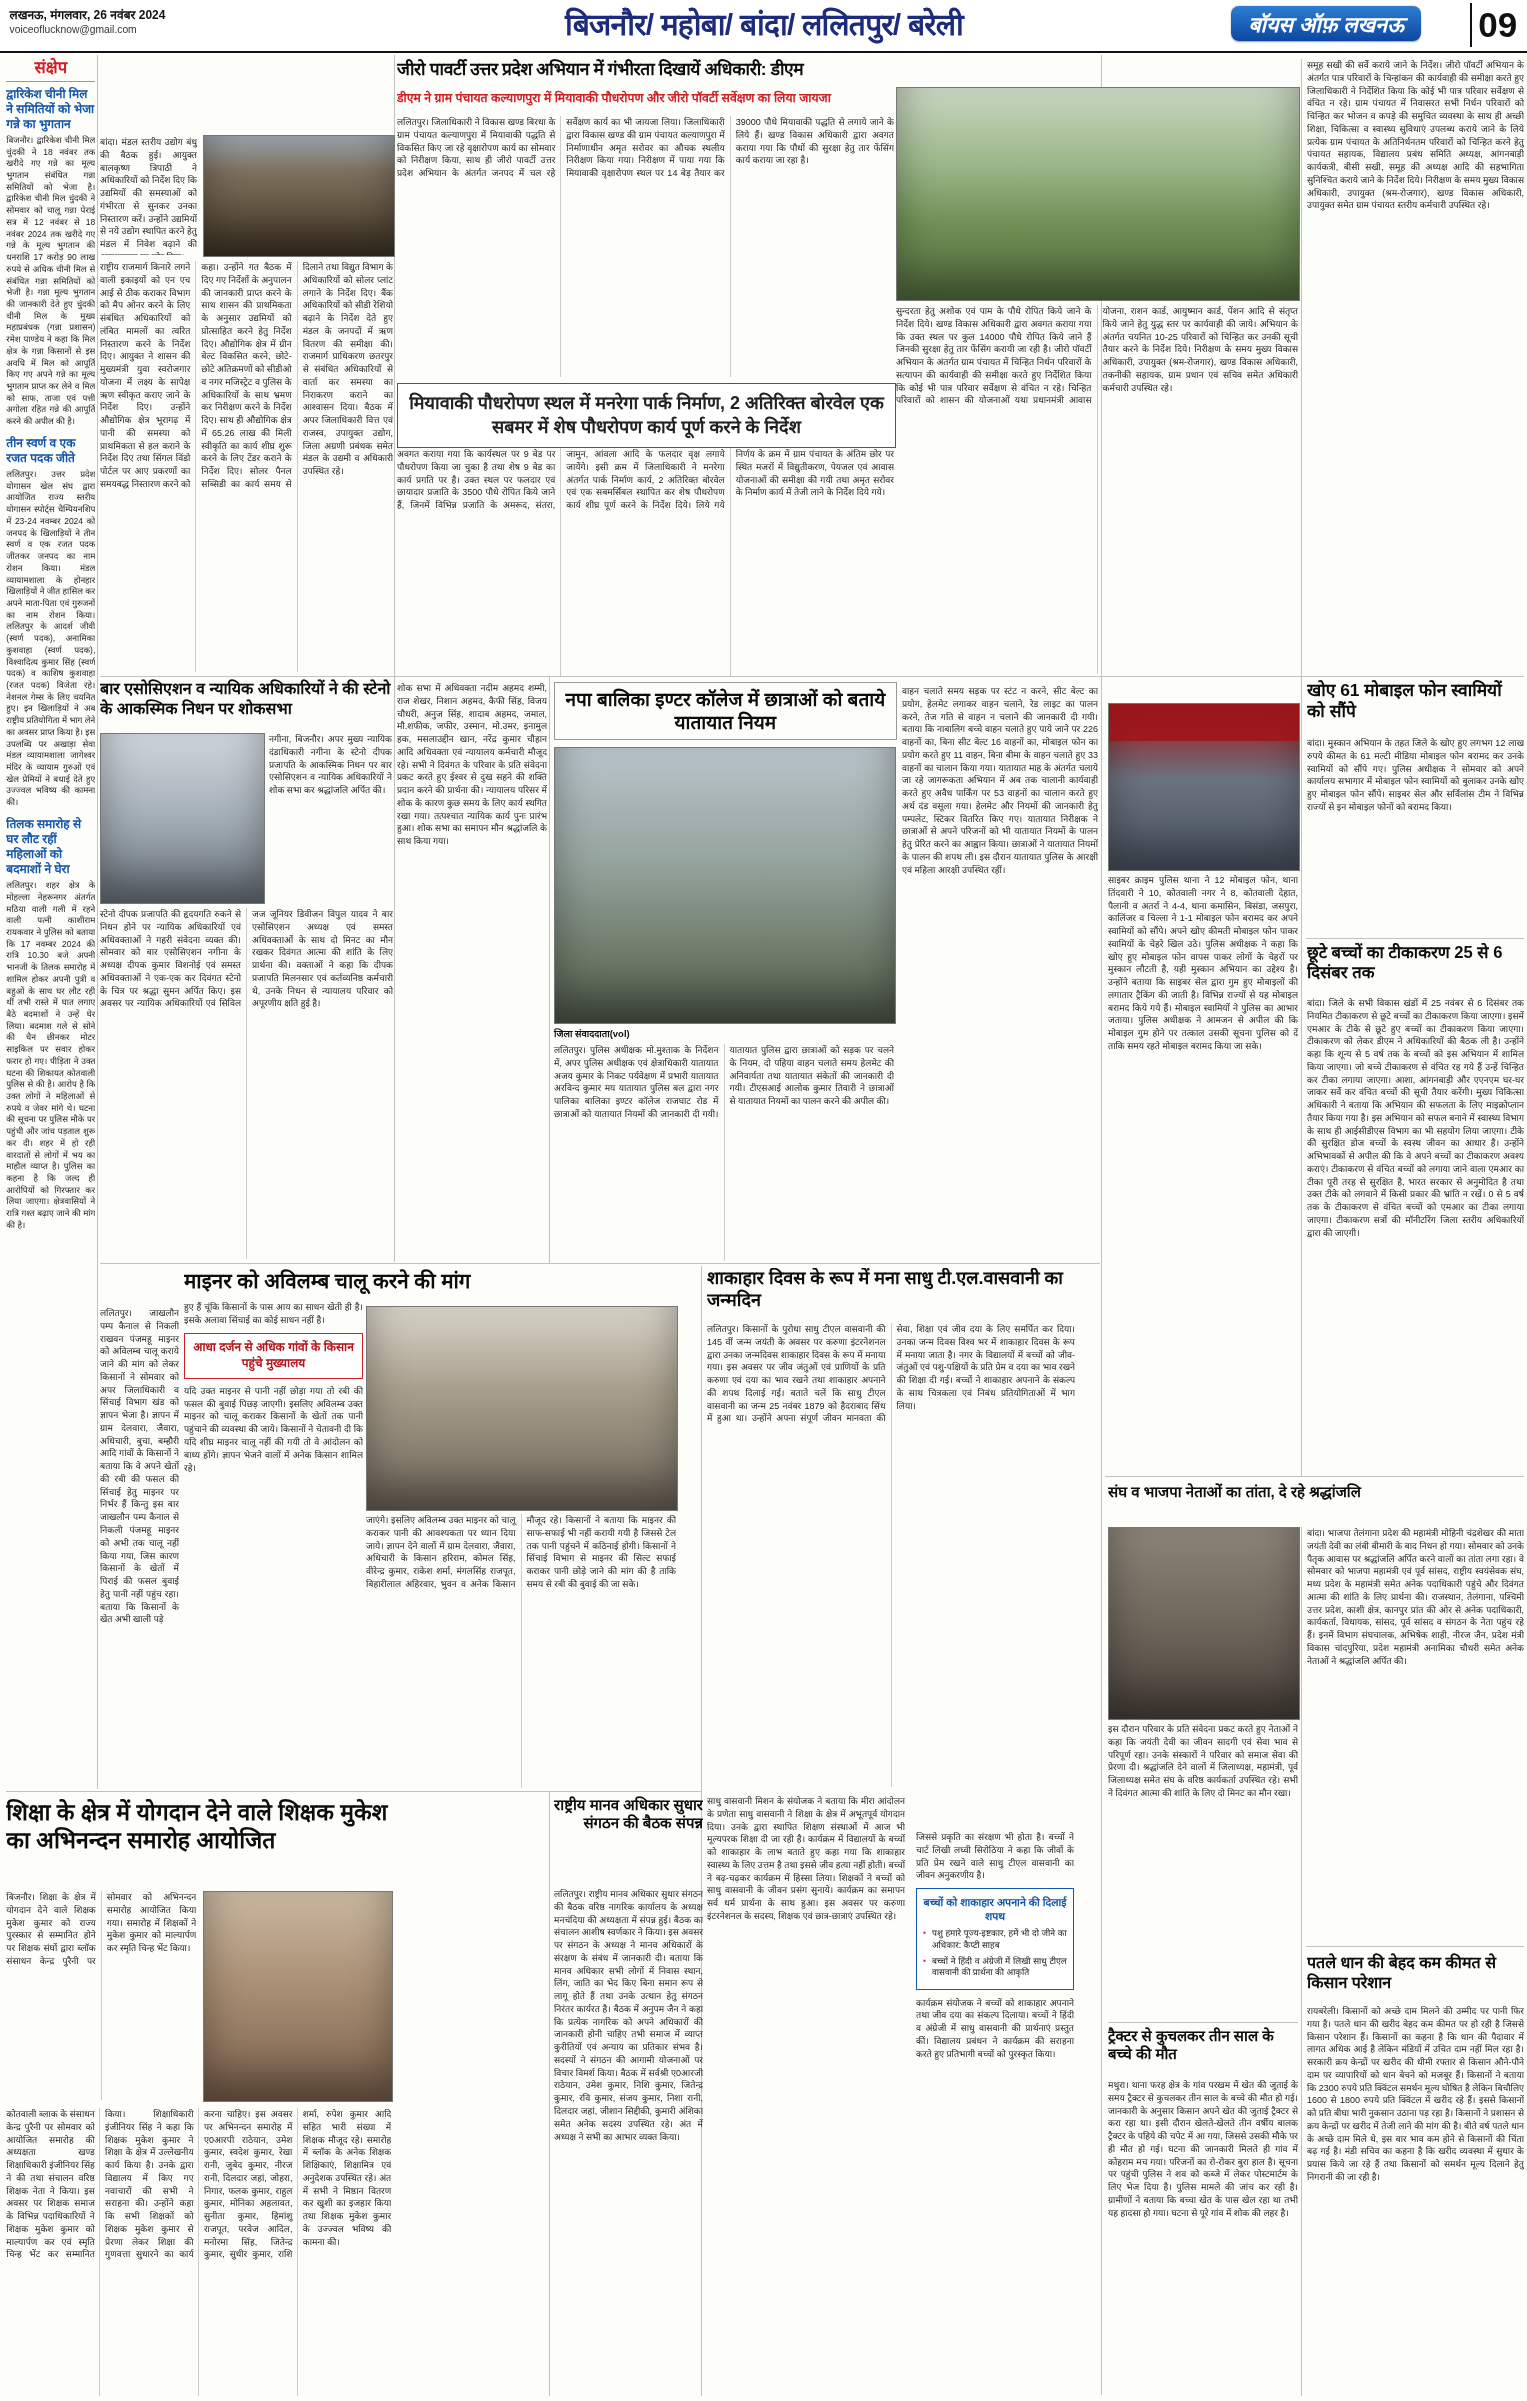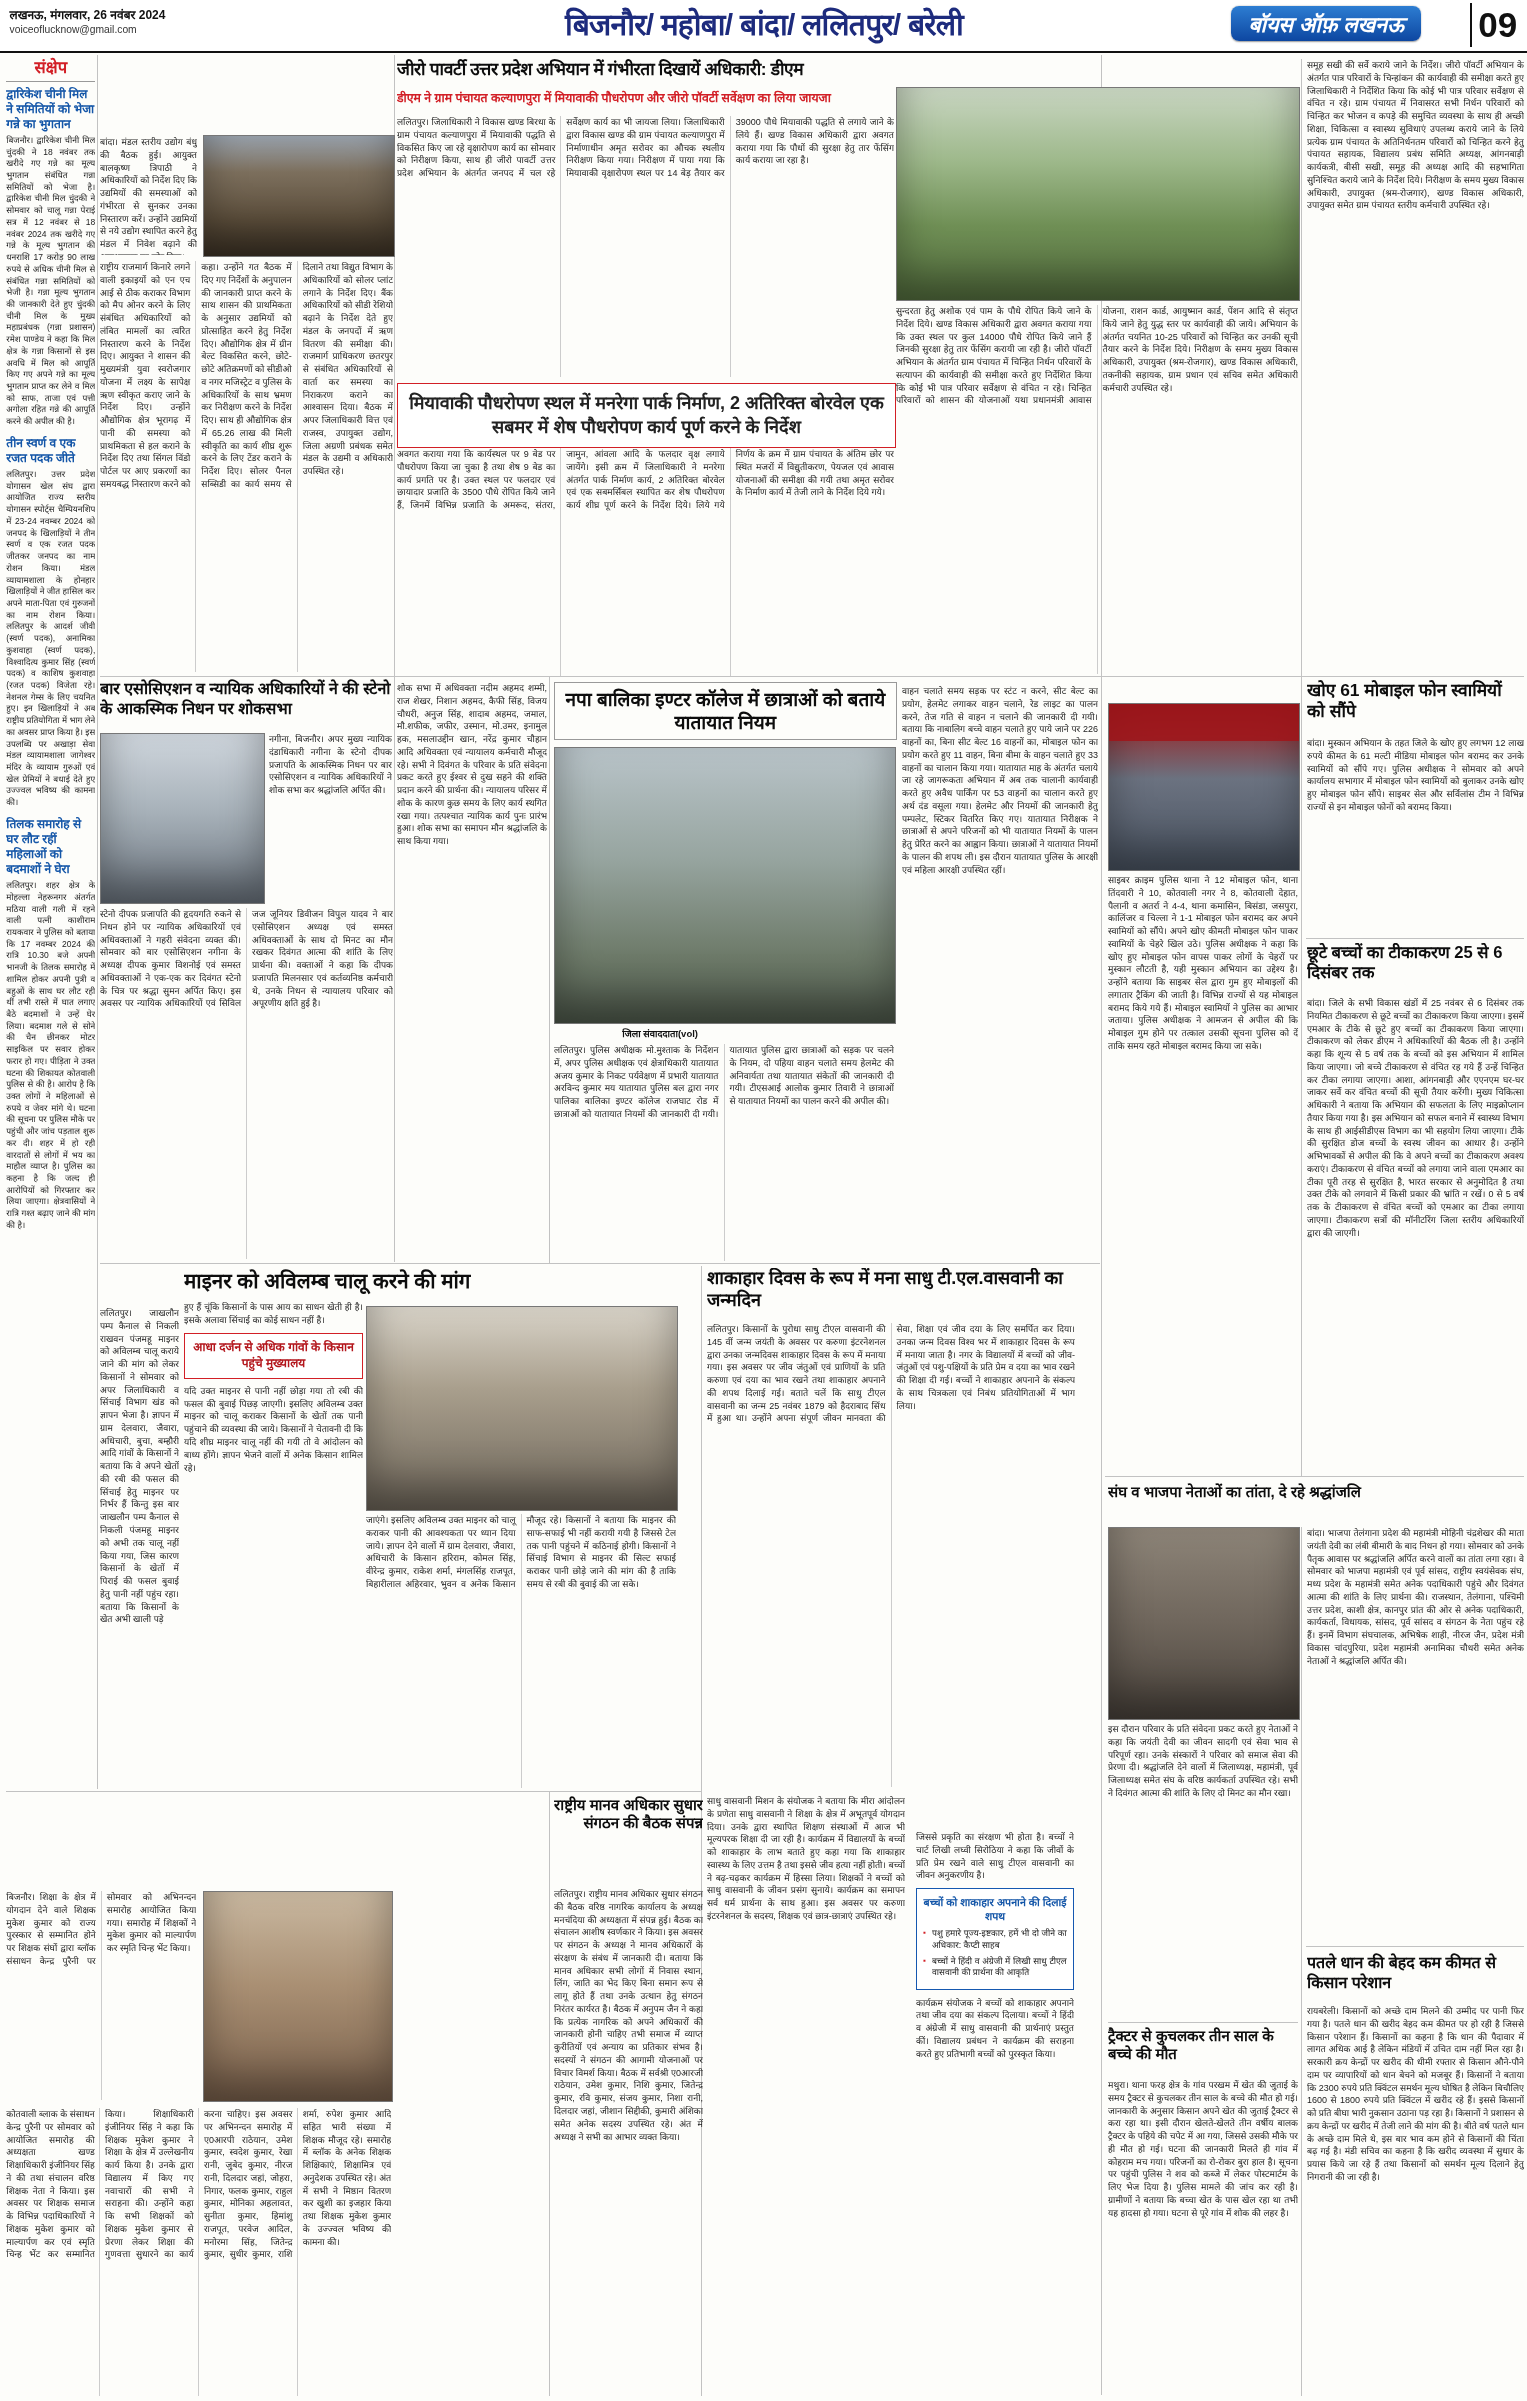--- a/index.html
+++ b/index.html
@@ -115,21 +115,21 @@
   <div class="abs bt" style="left:1307px;top:59px;width:217px;height:616px;">समूह सखी की सर्वे कराये जाने के निर्देश। जीरो पॉवर्टी अभियान के अंतर्गत पात्र परिवारों के चिन्हांकन की कार्यवाही की समीक्षा करते हुए जिलाधिकारी ने निर्देशित किया कि कोई भी पात्र परिवार सर्वेक्षण से वंचित न रहे। ग्राम पंचायत में निवासरत सभी निर्धन परिवारों को चिन्हित कर भोजन व कपड़े की समुचित व्यवस्था के साथ ही अच्छी शिक्षा, चिकित्सा व स्वास्थ्य सुविधाएं उपलब्ध कराये जाने के लिये प्रत्येक ग्राम पंचायत के अतिनिर्धनतम परिवारों को चिन्हित करने हेतु पंचायत सहायक, विद्यालय प्रबंध समिति अध्यक्ष, आंगनबाड़ी कार्यकत्री, बीसी सखी, समूह की अध्यक्ष आदि की सहभागिता सुनिश्चित कराये जाने के निर्देश दिये। निरीक्षण के समय मुख्य विकास अधिकारी, उपायुक्त (श्रम-रोजगार), खण्ड विकास अधिकारी, उपायुक्त समेत ग्राम पंचायत स्तरीय कर्मचारी उपस्थित रहे।</div>
 
   <div class="abs hl" style="left:100px;top:679px;width:293px;height:49px;font-size:16px;overflow:hidden;">बार एसोसिएशन व न्यायिक अधिकारियों ने की स्टेनो के आकस्मिक निधन पर शोकसभा</div>
   <div class="photo ph-shok" style="left:100px;top:733px;width:163px;height:169px;"></div>
   <div class="abs bt" style="left:269px;top:733px;width:123px;height:169px;">नगीना, बिजनौर। अपर मुख्य न्यायिक दंडाधिकारी नगीना के स्टेनो दीपक प्रजापति के आकस्मिक निधन पर बार एसोसिएशन व न्यायिक अधिकारियों ने शोक सभा कर श्रद्धांजलि अर्पित की।</div>
   <div class="abs bt cols-2" style="left:100px;top:908px;width:293px;height:351px;">स्टेनो दीपक प्रजापति की हृदयगति रुकने से निधन होने पर न्यायिक अधिकारियों एवं अधिवक्ताओं ने गहरी संवेदना व्यक्त की। सोमवार को बार एसोसिएशन नगीना के अध्यक्ष दीपक कुमार विशनोई एवं समस्त अधिवक्ताओं ने एक-एक कर दिवंगत स्टेनो के चित्र पर श्रद्धा सुमन अर्पित किए। इस अवसर पर न्यायिक अधिकारियों एवं सिविल जज जूनियर डिवीजन विपुल यादव ने बार एसोसिएशन अध्यक्ष एवं समस्त अधिवक्ताओं के साथ दो मिनट का मौन रखकर दिवंगत आत्मा की शांति के लिए प्रार्थना की। वक्ताओं ने कहा कि दीपक प्रजापति मिलनसार एवं कर्तव्यनिष्ठ कर्मचारी थे, उनके निधन से न्यायालय परिवार को अपूरणीय क्षति हुई है।</div>
   <div class="abs bt" style="left:397px;top:682px;width:150px;height:578px;">शोक सभा में अधिवक्ता नदीम अहमद शम्मी, राज शेखर, निशान अहमद, कैफी सिंह, विजय चौधरी, अनुज सिंह, शादाब अहमद, जमाल, मौ.शफीक, जफीर, उस्मान, मो.उमर, इनामुल हक, मसलाउद्दीन खान, नरेंद्र कुमार चौहान आदि अधिवक्ता एवं न्यायालय कर्मचारी मौजूद रहे। सभी ने दिवंगत के परिवार के प्रति संवेदना प्रकट करते हुए ईश्वर से दुख सहने की शक्ति प्रदान करने की प्रार्थना की। न्यायालय परिसर में शोक के कारण कुछ समय के लिए कार्य स्थगित रखा गया। तत्पश्चात न्यायिक कार्य पुनः प्रारंभ हुआ। शोक सभा का समापन मौन श्रद्धांजलि के साथ किया गया।</div>
 
   <div class="abs hl" style="left:554px;top:682px;width:328px;height:47px;font-size:19px;text-align:center;border:0.8px solid #999;padding:4.7px 6.3px;overflow:hidden;">नपा बालिका इण्टर कॉलेज में छात्राओं को बताये यातायात नियम</div>
   <div class="photo ph-college" style="left:554px;top:747px;width:340px;height:275px;"></div>
-  <div class="abs caption" style="left:524px;top:1027px;width:174px;text-align:right;">जिला संवाददाता(vol)</div>
+  <div class="abs caption" style="left:554px;top:1027px;width:174px;">जिला संवाददाता(vol)</div>
   <div class="abs bt cols-2" style="left:554px;top:1044px;width:340px;height:217px;">ललितपुर। पुलिस अधीक्षक मो.मुश्ताक के निर्देशन में, अपर पुलिस अधीक्षक एवं क्षेत्राधिकारी यातायात अजय कुमार के निकट पर्यवेक्षण में प्रभारी यातायात अरवि‍न्द कुमार मय यातायात पुलिस बल द्वारा नगर पालिका बालिका इण्टर कॉलेज राजघाट रोड में छात्राओं को यातायात नियमों की जानकारी दी गयी। यातायात पुलिस द्वारा छात्राओं को सड़क पर चलने के नियम, दो पहिया वाहन चलाते समय हेलमेट की अनिवार्यता तथा यातायात संकेतों की जानकारी दी गयी। टीएसआई आलोक कुमार तिवारी ने छात्राओं से यातायात नियमों का पालन करने की अपील की।</div>
   <div class="abs bt" style="left:902px;top:685px;width:196px;height:576px;">वाहन चलाते समय सड़क पर स्टंट न करने, सीट बेल्ट का प्रयोग, हेलमेट लगाकर वाहन चलाने, रेड लाइट का पालन करने, तेज गति से वाहन न चलाने की जानकारी दी गयी। बताया कि नाबालिग बच्चे वाहन चलाते हुए पाये जाने पर 226 वाहनों का, बिना सीट बेल्ट 16 वाहनों का, मोबाइल फोन का प्रयोग करते हुए 11 वाहन, बिना बीमा के वाहन चलाते हुए 33 वाहनों का चालान किया गया। यातायात माह के अंतर्गत चलाये जा रहे जागरूकता अभियान में अब तक चालानी कार्यवाही करते हुए अवैध पार्किंग पर 53 वाहनों का चालान करते हुए अर्थ दंड वसूला गया। हेलमेट और नियमों की जानकारी हेतु पम्पलेट, स्टिकर वितरित किए गए। यातायात निरीक्षक ने छात्राओं से अपने परिजनों को भी यातायात नियमों के पालन हेतु प्रेरित करने का आह्वान किया। छात्राओं ने यातायात नियमों के पालन की शपथ ली। इस दौरान यातायात पुलिस के आरक्षी एवं महिला आरक्षी उपस्थित रहीं।</div>
 
   <div class="abs hl" style="left:1307px;top:680px;width:217px;height:52px;font-size:17.4px;overflow:hidden;">खोए 61 मोबाइल फोन स्वामियों को सौंपे</div>
   <div class="photo ph-mobile" style="left:1108px;top:703px;width:190px;height:166px;">
     <div class="banner-strip"></div>
   </div>
   <div class="abs bt" style="left:1307px;top:737px;width:217px;height:199px;">बांदा। मुस्कान अभियान के तहत जिले के खोए हुए लगभग 12 लाख रुपये कीमत के 61 मल्टी मीडिया मोबाइल फोन बरामद कर उनके स्वामियों को सौंपे गए। पुलिस अधीक्षक ने सोमवार को अपने कार्यालय सभागार में मोबाइल फोन स्वामियों को बुलाकर उनके खोए हुए मोबाइल फोन सौंपे। साइबर सेल और सर्विलांस टीम ने विभिन्न राज्यों से इन मोबाइल फोनों को बरामद किया।</div>
   <div class="abs bt" style="left:1108px;top:874px;width:190px;height:601px;">साइबर क्राइम पुलिस थाना ने 12 मोबाइल फोन, थाना तिंदवारी ने 10, कोतवाली नगर ने 8, कोतवाली देहात, पैलानी व अतर्रा ने 4-4, थाना कमासिन, बिसंडा, जसपुरा, कालिंजर व चिल्ला ने 1-1 मोबाइल फोन बरामद कर अपने स्वामियों को सौंपे। अपने खोए कीमती मोबाइल फोन पाकर स्वामियों के चेहरे खिल उठे। पुलिस अधीक्षक ने कहा कि खोए हुए मोबाइल फोन वापस पाकर लोगों के चेहरों पर मुस्कान लौटती है, यही मुस्कान अभियान का उद्देश्य है। उन्होंने बताया कि साइबर सेल द्वारा गुम हुए मोबाइलों की लगातार ट्रैकिंग की जाती है। विभिन्न राज्यों से यह मोबाइल बरामद किये गये हैं। मोबाइल स्वामियों ने पुलिस का आभार जताया। पुलिस अधीक्षक ने आमजन से अपील की कि मोबाइल गुम होने पर तत्काल उसकी सूचना पुलिस को दें ताकि समय रहते मोबाइल बरामद किया जा सके।</div>
 
@@ -166,18 +166,19 @@
       <div class="bbt">बच्चों को शाकाहार अपनाने की दिलाई शपथ</div>
       <div class="bb-point">पशु हमारे पूज्य-इष्टकार, हमें भी दो जीने का अधिकार: कैप्टी साहब</div>
       <div class="bb-point">बच्चों ने हिंदी व अंग्रेजी में लिखी साधु टीएल वासवानी की प्रार्थना की आकृति</div>
     </div>
     <div class="bt">कार्यक्रम संयोजक ने बच्चों को शाकाहार अपनाने तथा जीव दया का संकल्प दिलाया। बच्चों ने हिंदी व अंग्रेजी में साधु वासवानी की प्रार्थनाएं प्रस्तुत कीं। विद्यालय प्रबंधन ने कार्यक्रम की सराहना करते हुए प्रतिभागी बच्चों को पुरस्कृत किया।</div>
   </div>
 
   <div class="abs hl" style="left:554px;top:1796px;width:149px;height:85px;font-size:15px;overflow:hidden;text-align:right;">राष्ट्रीय मानव अधिकार सुधार संगठन की बैठक संपन्न</div>
   <div class="abs bt" style="left:554px;top:1888px;width:149px;height:508px;">ललितपुर। राष्ट्रीय मानव अधिकार सुधार संगठन की बैठक वरिष्ठ नागरिक कार्यालय के अध्यक्ष मनचंदिया की अध्यक्षता में संपन्न हुई। बैठक का संचालन आशीष स्वर्णकार ने किया। इस अवसर पर संगठन के अध्यक्ष ने मानव अधिकारों के संरक्षण के संबंध में जानकारी दी। बताया कि मानव अधिकार सभी लोगों में निवास स्थान, लिंग, जाति का भेद किए बिना समान रूप से लागू होते हैं तथा उनके उत्थान हेतु संगठन निरंतर कार्यरत है। बैठक में अनुपम जैन ने कहा कि प्रत्येक नागरिक को अपने अधिकारों की जानकारी होनी चाहिए तभी समाज में व्याप्त कुरीतियों एवं अन्याय का प्रतिकार संभव है। सदस्यों ने संगठन की आगामी योजनाओं पर विचार विमर्श किया। बैठक में सर्वश्री ए0आरजी राठेयान, उमेश कुमार, निशि कुमार, जितेन्द्र कुमार, रवि कुमार, संजय कुमार, निशा रानी, दिलदार जहां, जीशान सिद्दीकी, कुमारी अंशिका समेत अनेक सदस्य उपस्थित रहे। अंत में अध्यक्ष ने सभी का आभार व्यक्त किया।</div>
 
+  <div class="abs hl" style="left:6.3px;top:1798px;width:385px;height:84px;font-size:23px;overflow:hidden;">शिक्षा के क्षेत्र में योगदान देने वाले शिक्षक मुकेश का अभिनन्दन समारोह आयोजित</div>
   <div class="abs bt cols-2" style="left:6.3px;top:1891px;width:190px;height:209px;">बिजनौर। शिक्षा के क्षेत्र में योगदान देने वाले शिक्षक मुकेश कुमार को राज्य पुरस्कार से सम्मानित होने पर शिक्षक संघों द्वारा ब्लॉक संसाधन केन्द्र पुरैनी पर सोमवार को अभिनन्दन समारोह आयोजित किया गया। समारोह में शिक्षकों ने मुकेश कुमार को माल्यार्पण कर स्मृति चिन्ह भेंट किया।</div>
   <div class="photo ph-award" style="left:203px;top:1891px;width:188px;height:209px;"></div>
   <div class="abs bt cols-4" style="left:6.3px;top:2108px;width:385px;height:288px;">कोतवाली ब्लाक के संसाधन केन्द्र पुरैनी पर सोमवार को आयोजित समारोह की अध्यक्षता खण्ड शिक्षाधिकारी इंजीनियर सिंह ने की तथा संचालन वरिष्ठ शिक्षक नेता ने किया। इस अवसर पर शिक्षक समाज के विभिन्न पदाधिकारियों ने शिक्षक मुकेश कुमार को माल्यार्पण कर एवं स्मृति चिन्ह भेंट कर सम्मानित किया। शिक्षाधिकारी इंजीनियर सिंह ने कहा कि शिक्षक मुकेश कुमार ने शिक्षा के क्षेत्र में उल्लेखनीय कार्य किया है। उनके द्वारा विद्यालय में किए गए नवाचारों की सभी ने सराहना की। उन्होंने कहा कि सभी शिक्षकों को शिक्षक मुकेश कुमार से प्रेरणा लेकर शिक्षा की गुणवत्ता सुधारने का कार्य करना चाहिए। इस अवसर पर अभिनन्दन समारोह में ए0आरपी राठेयान, उमेश कुमार, स्वदेश कुमार, रेखा रानी, जुबेद कुमार, नीरज रानी, दिलदार जहां, जोहरा, निगार, फलक कुमार, राहुल कुमार, मोनिका अहलावत, सुनीता कुमार, हिमांशु राजपूत, परवेज आदिल, मनोरमा सिंह, जितेन्द्र कुमार, सुधीर कुमार, राशि शर्मा, रुपेश कुमार आदि सहित भारी संख्या में शिक्षक मौजूद रहे। समारोह में ब्लॉक के अनेक शिक्षक शिक्षिकाएं, शिक्षामित्र एवं अनुदेशक उपस्थित रहे। अंत में सभी ने मिष्ठान वितरण कर खुशी का इजहार किया तथा शिक्षक मुकेश कुमार के उज्ज्वल भविष्य की कामना की।</div>
 
 </div>
 
 
 </body></html>

